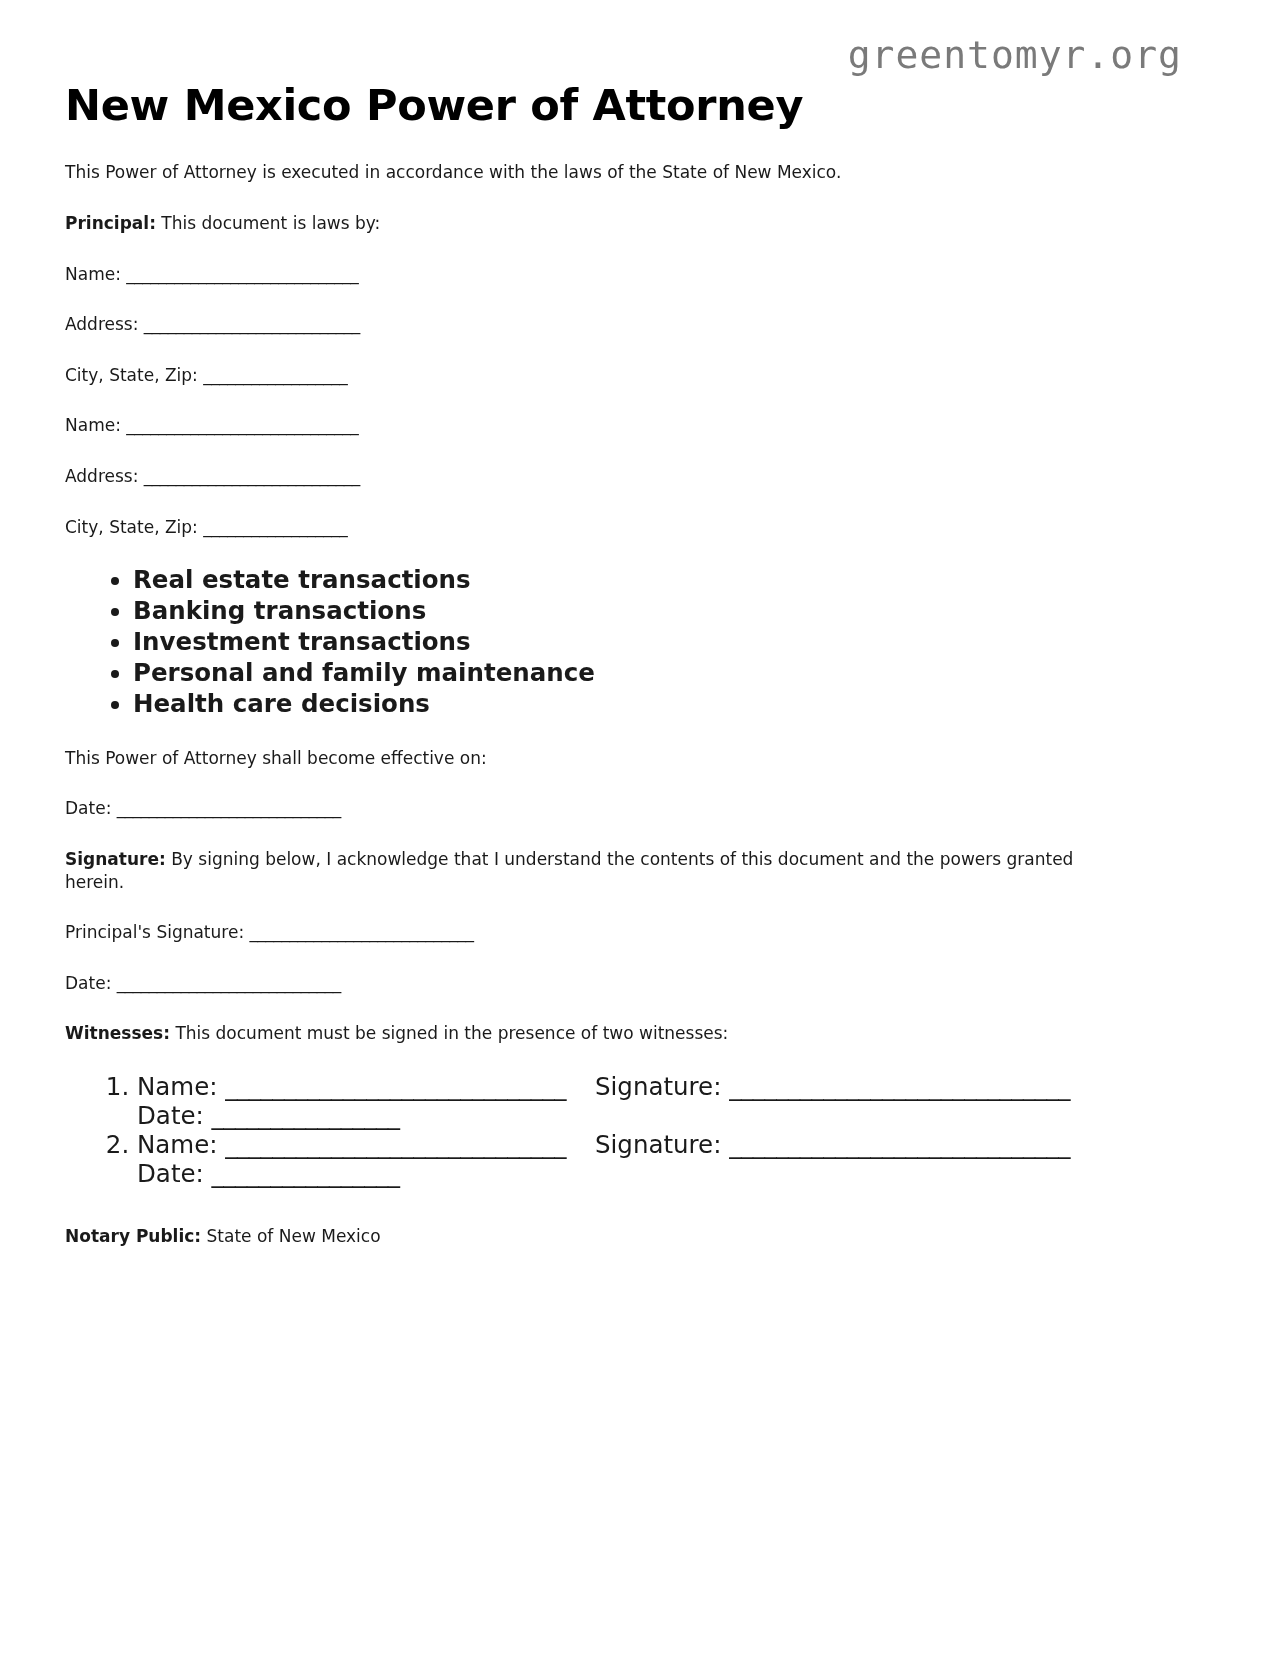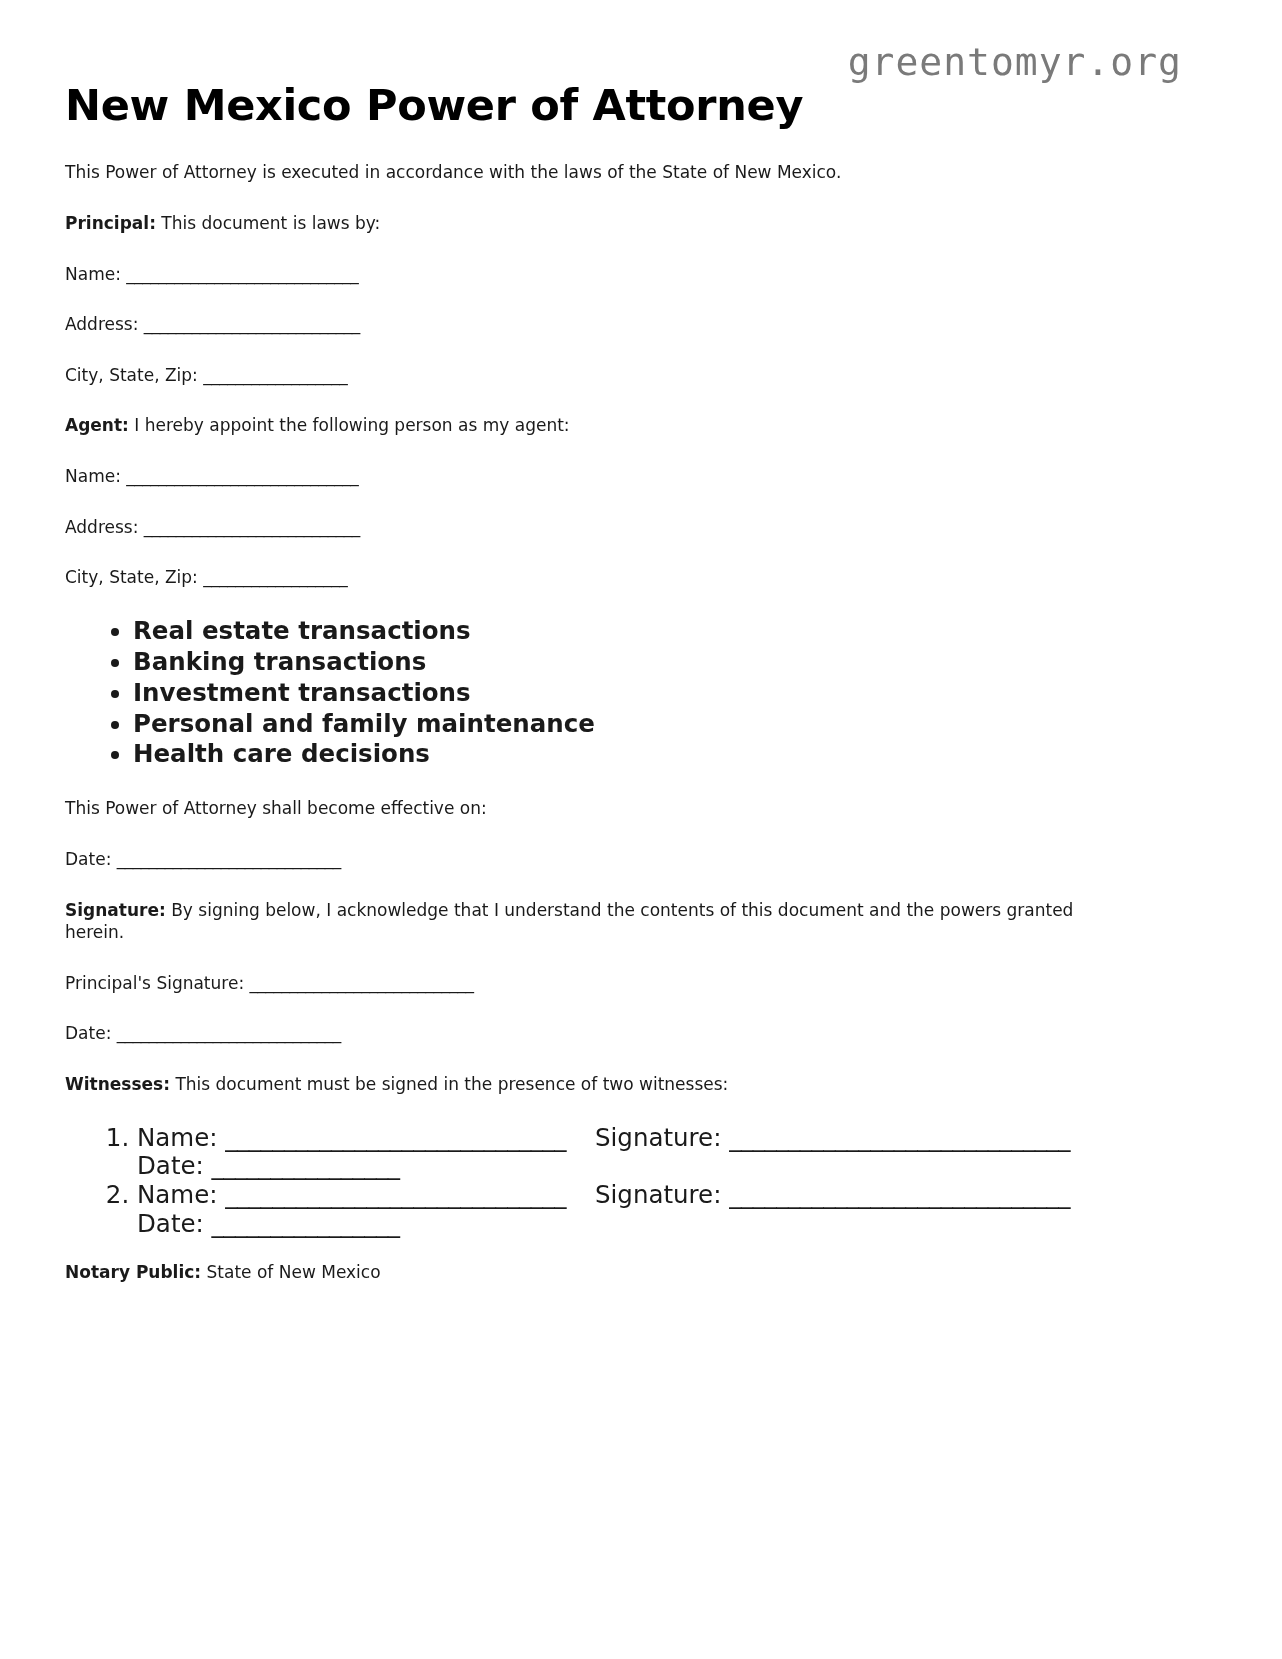--- a/index.html
+++ b/index.html
@@ -16,21 +16,21 @@
     overflow: hidden;
   }
   .page {
     position: absolute;
     inset: 0;
     background: #ffffff;
     padding: 0;
   }
   .watermark {
     position: absolute;
-    top: 40px;
+    top: 33px;
     right: 100px;
     font-family: "DejaVu Sans Mono", monospace;
     font-size: 38px;
     letter-spacing: 1px;
     color: #7a7a7a;
     white-space: nowrap;
   }
   .content {
     position: absolute;
     left: 65px;
@@ -65,21 +65,21 @@
     list-style-type: disc;
     font-weight: bold;
   }
   ul.powers li {
     font-size: 24.5px;
     line-height: 1.18;
     margin: 0 0 2px 0;
     color: #1a1a1a;
   }
   ol.witnesses {
-    margin: 0 0 22px 0;
+    margin: 0 0 36px 0;
     padding-left: 72px;
     list-style-type: decimal;
   }
   ol.witnesses li {
     font-size: 24.5px;
     line-height: 1.18;
     margin: 0;
     color: #1a1a1a;
   }
   .wit-row {
@@ -109,21 +109,20 @@
     <p class="para">This Power of Attorney is executed in accordance with the laws of the State of New Mexico.</p>
 
     <p class="para"><span class="lbl-bold">Principal:</span><span> This document is laws by:</span></p>
 
     <p class="para"><span>Name: </span><span class="blank">_____________________________</span></p>
 
     <p class="para"><span>Address: </span><span class="blank">___________________________</span></p>
 
     <p class="para"><span>City, State, Zip: </span><span class="blank">__________________</span></p>
 
-    <p class="para"><span class="lbl-bold">Agent:</span><span> I hereby appoint the following person as my agent:</span></p>
 
     <p class="para"><span>Name: </span><span class="blank">_____________________________</span></p>
 
     <p class="para"><span>Address: </span><span class="blank">___________________________</span></p>
 
     <p class="para"><span>City, State, Zip: </span><span class="blank">__________________</span></p>
 
 
     <ul class="powers">
       <li>Real estate transactions</li>

